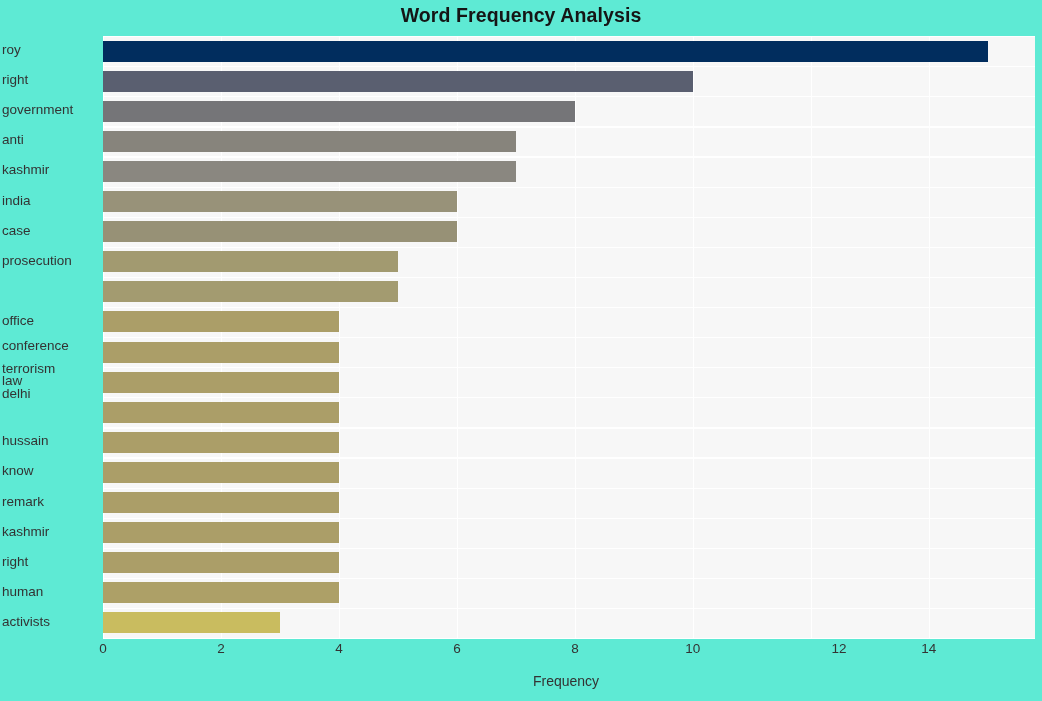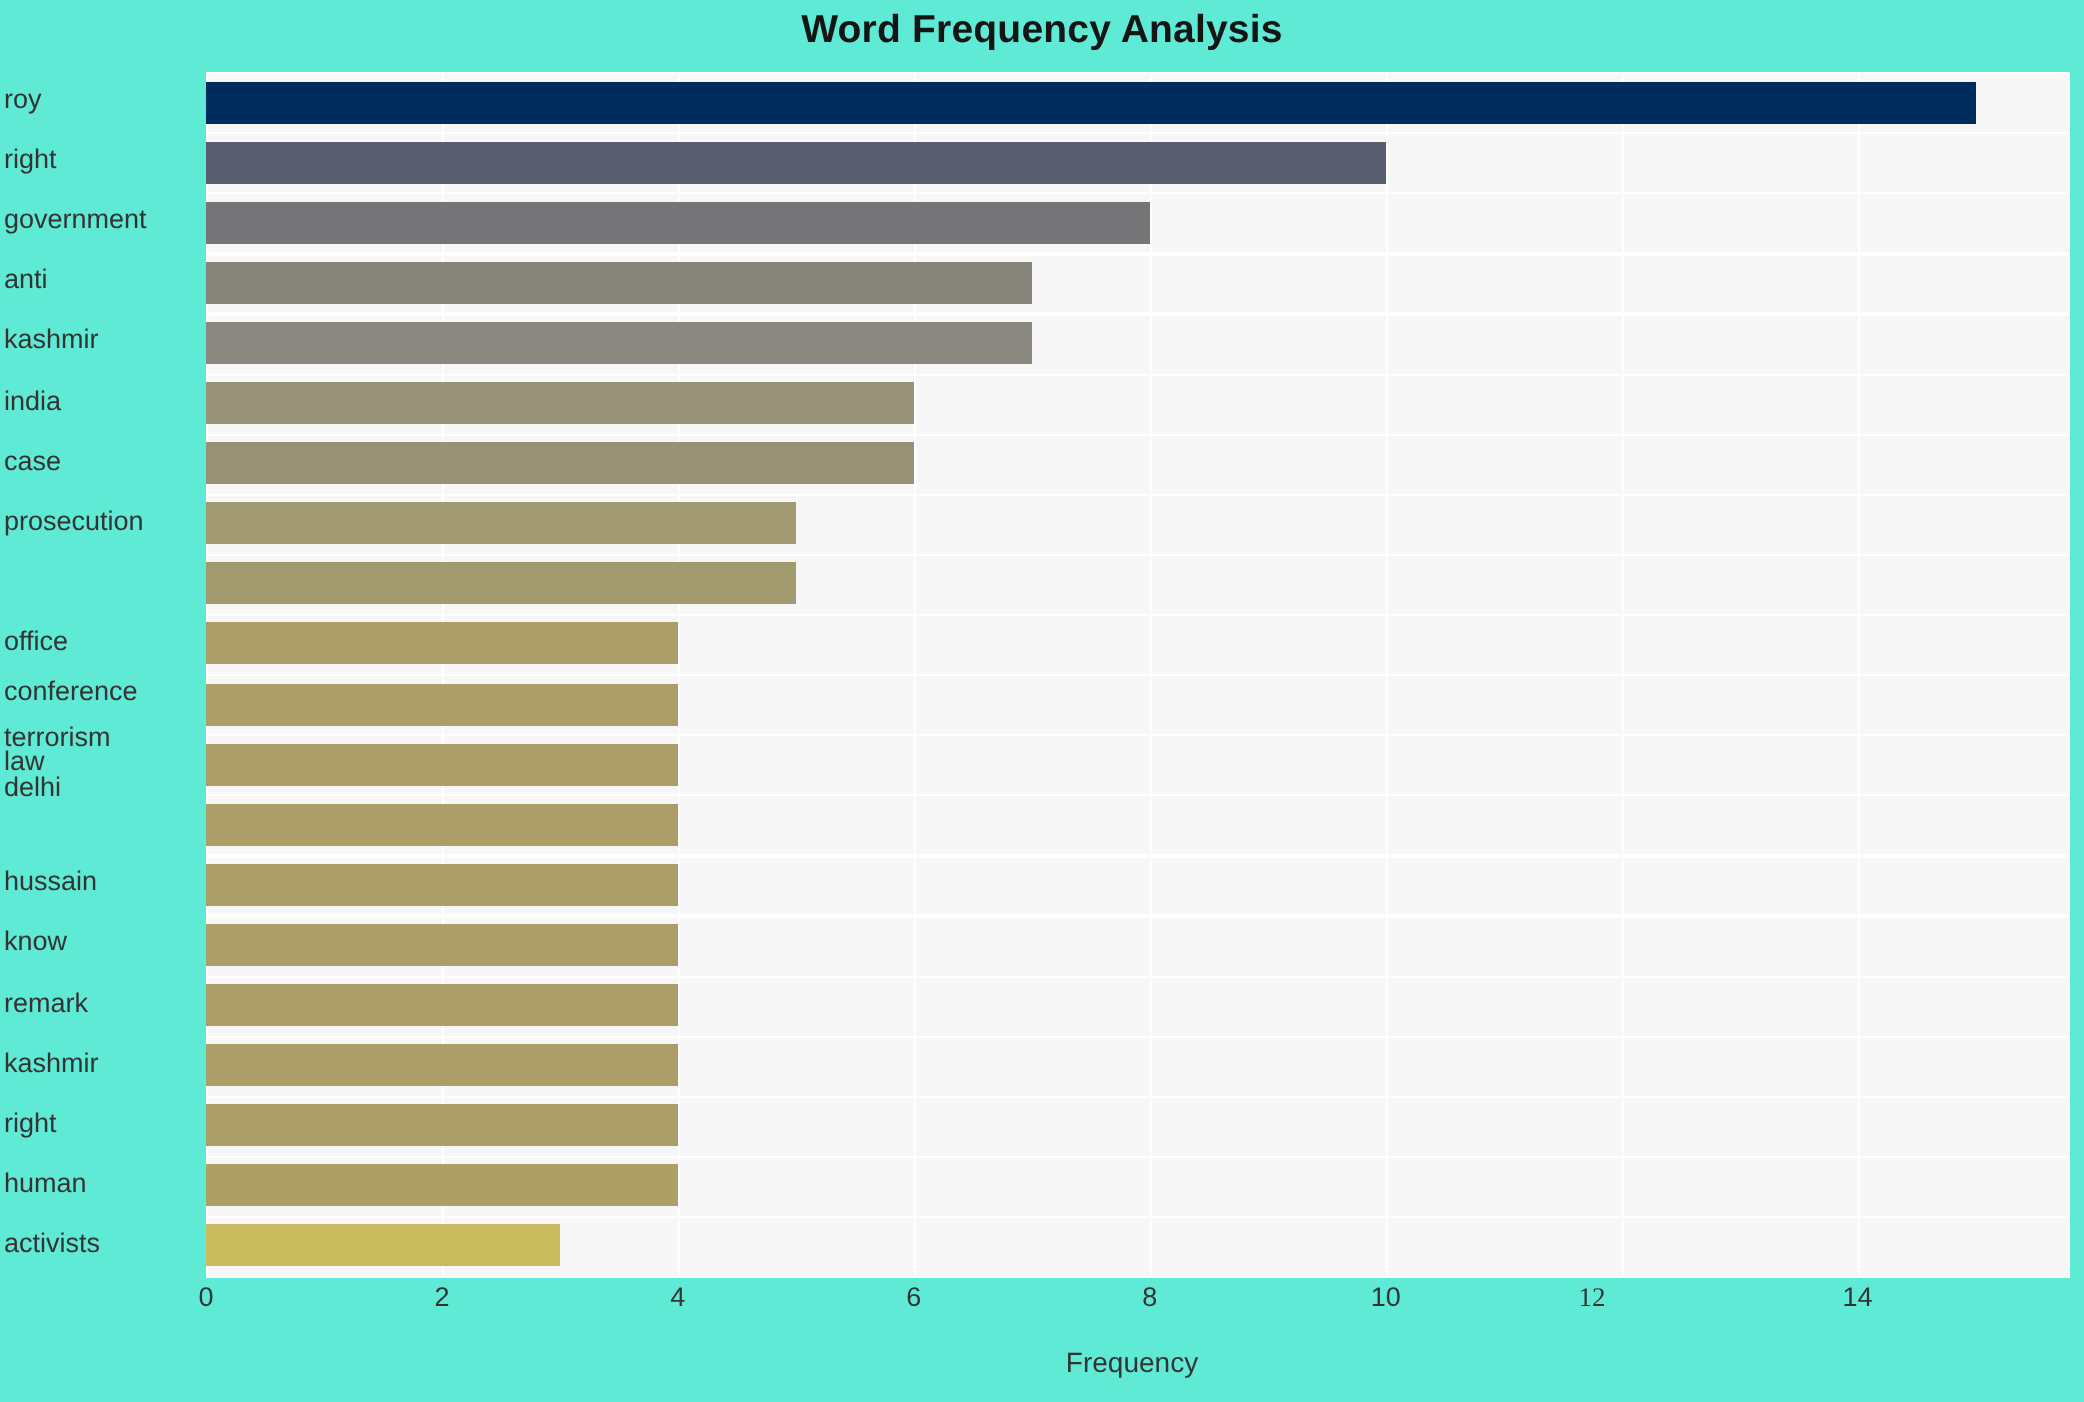--- a/index.html
+++ b/index.html
@@ -200,19 +200,19 @@
       <div class="ytick" style="top: 547.85px; color: rgb(51, 51, 51);">human</div>
       <div class="ytick" style="top: 577.95px; color: rgb(51, 51, 51);">activists</div>
     </div>
   <div id="x-tick-layer">
       <div class="xtick" style="left: 103px; color: rgb(51, 51, 51);">0</div>
       <div class="xtick" style="left: 220.975px; color: rgb(51, 51, 51);">2</div>
       <div class="xtick" style="left: 338.949px; color: rgb(51, 51, 51);">4</div>
       <div class="xtick" style="left: 456.924px; color: rgb(51, 51, 51);">6</div>
       <div class="xtick" style="left: 574.899px; color: rgb(51, 51, 51);">8</div>
       <div class="xtick" style="left: 692.873px; color: rgb(51, 51, 51);">10</div>
-      <div class="xtick" style="left: 796px; color: rgb(51, 51, 51); font-family: Liberation Serif, serif;">12</div>
+      <div class="xtick" style="left: 839px; color: rgb(51, 51, 51);">12</div>
       <div class="xtick" style="left: 928.823px; color: rgb(51, 51, 51);">14</div>
     </div>
 
   <div id="x-axis-title" style="color: rgb(51, 51, 51);">Frequency</div>
 
 </div>
 
 </body></html>

